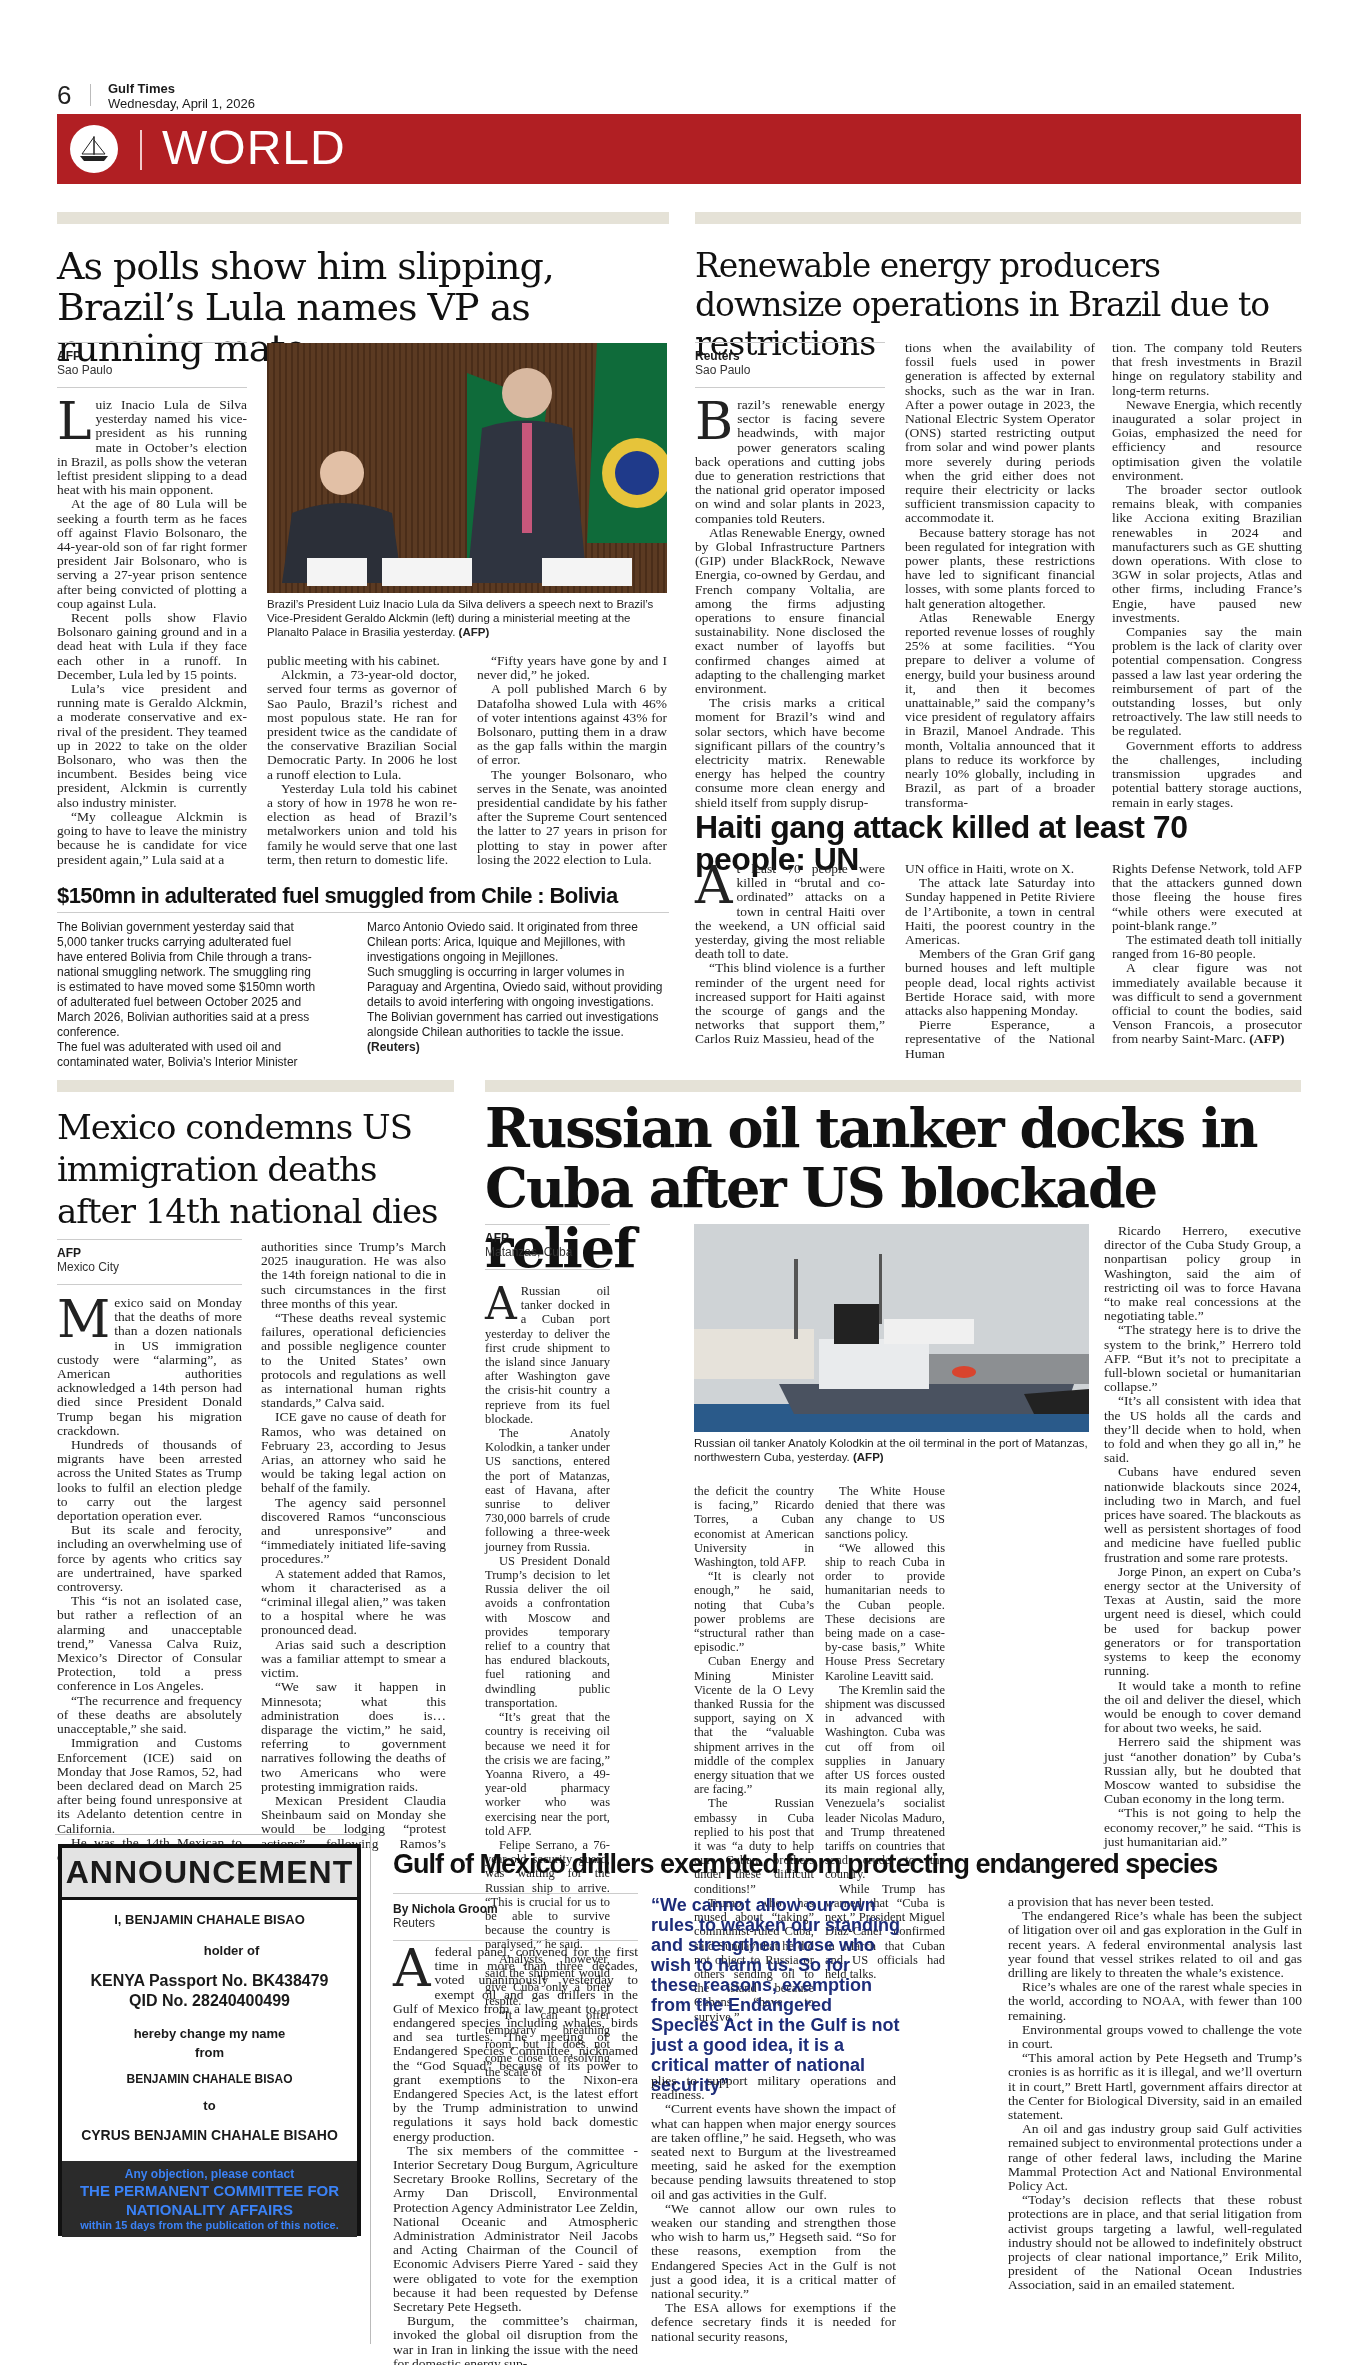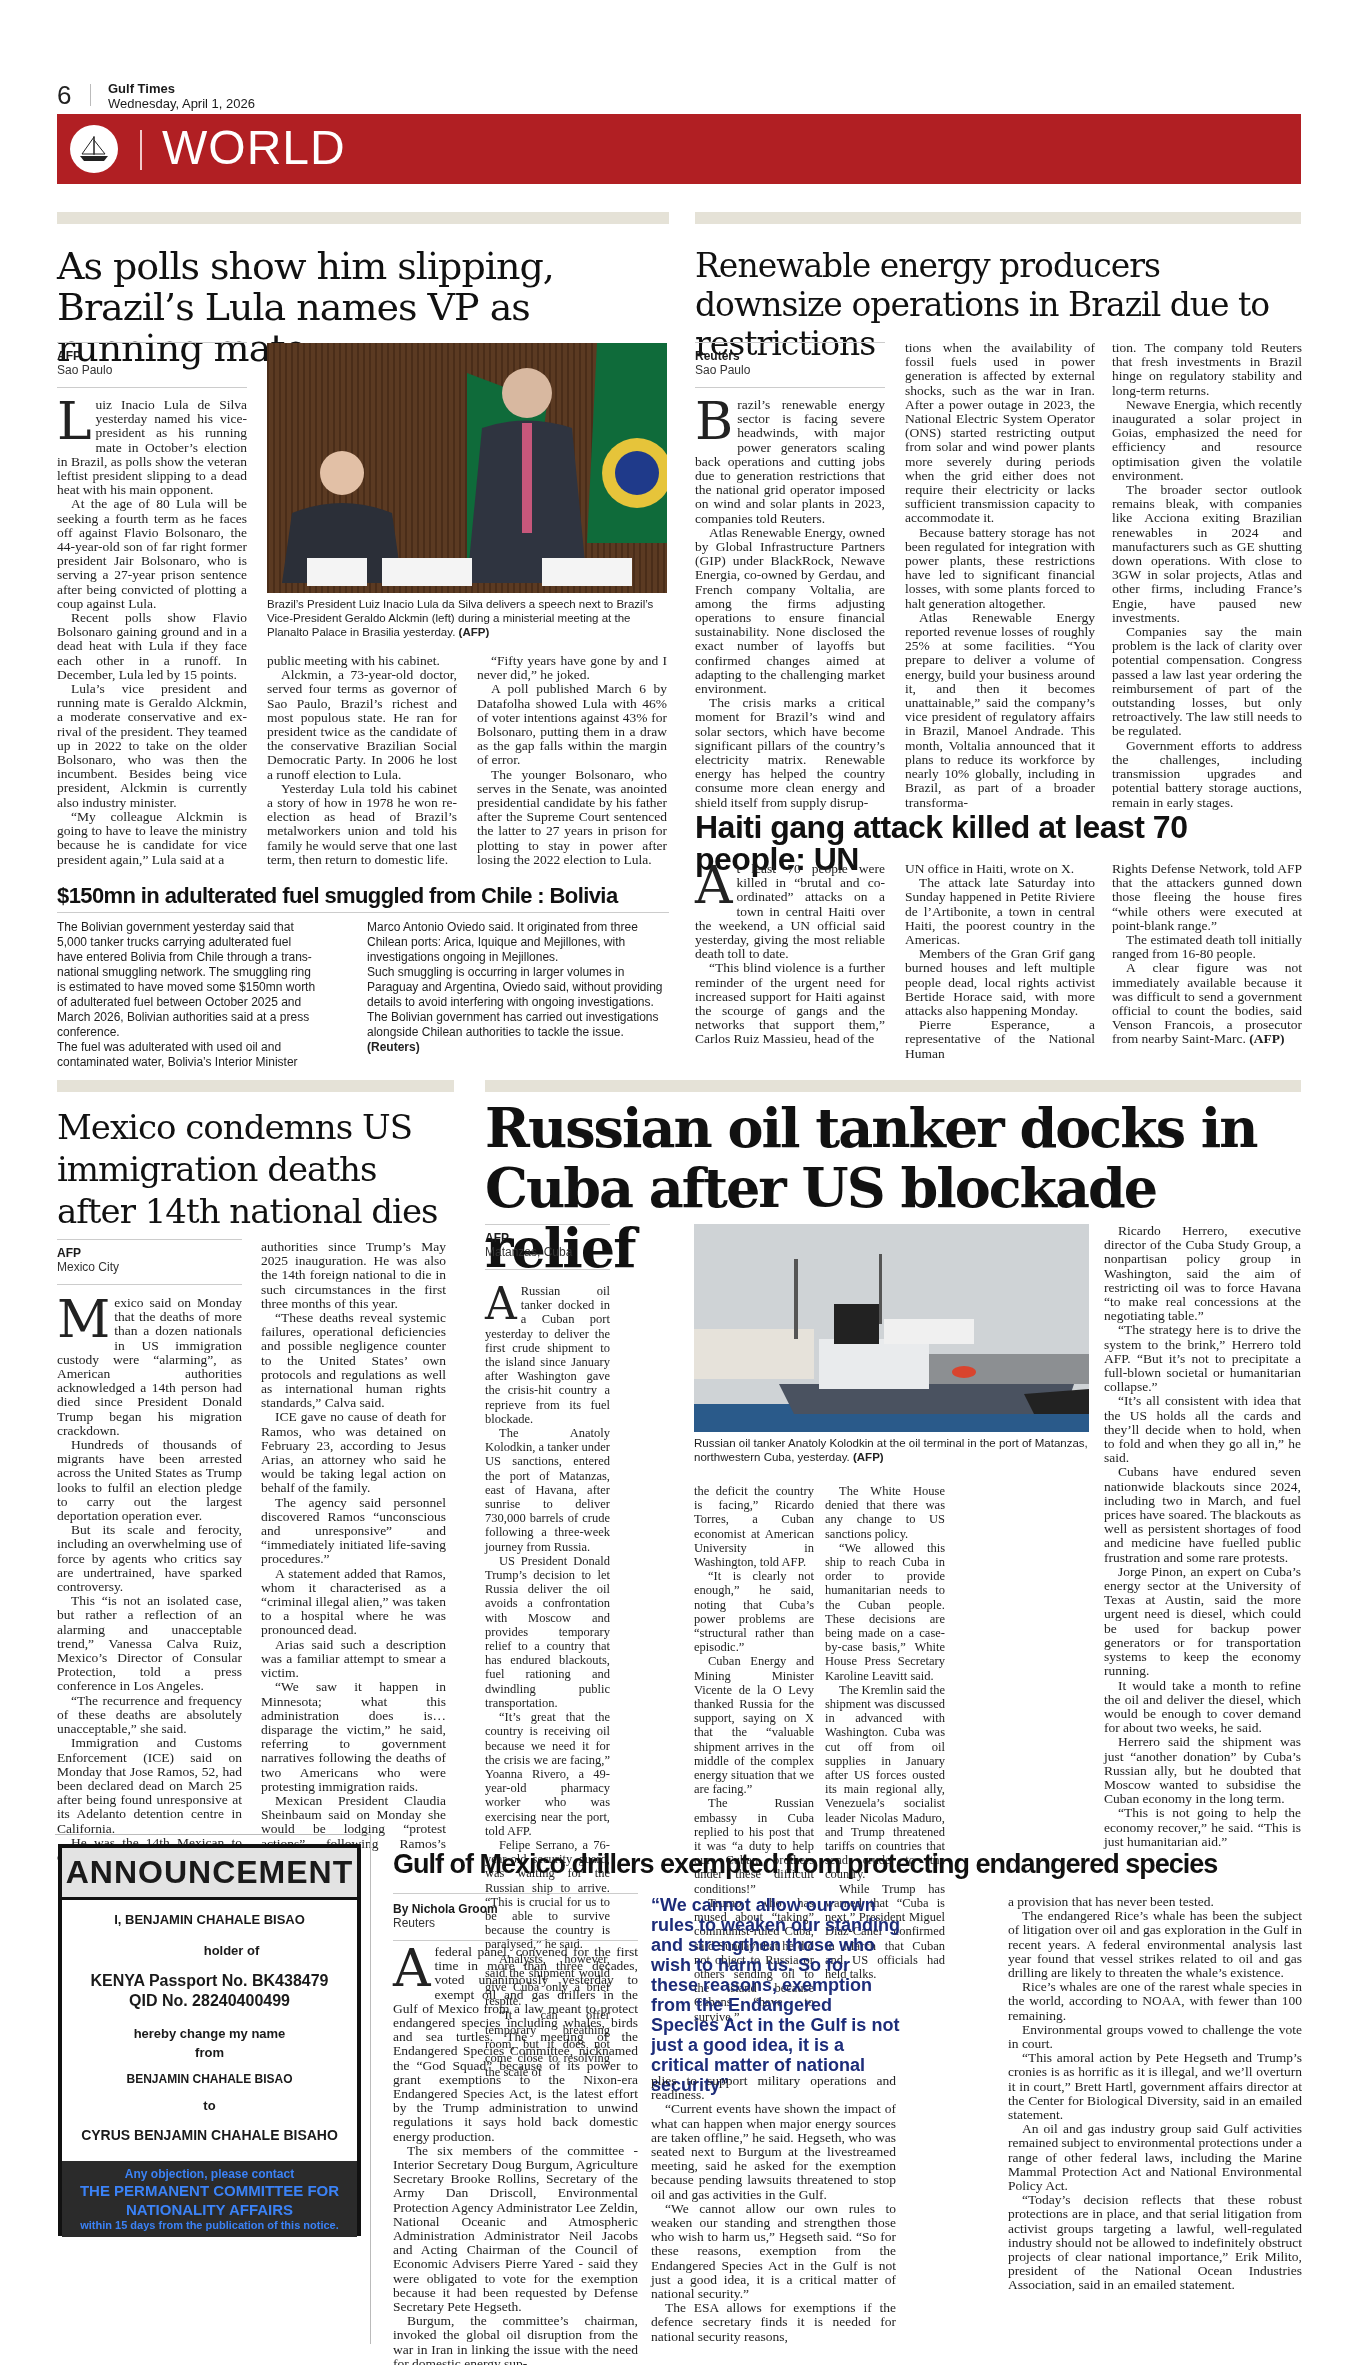--- a/index.html
+++ b/index.html
@@ -182,21 +182,21 @@
 <div class="abs body" style="left:57px;top:1296px;width:185px;">
   <p class="first"><span class="dropcap">M</span><span>exico said on Monday that the deaths of more than a dozen nationals in US immigration custody were “alarming”, as American authorities acknowledged a 14th person had died since President Donald Trump began his migration crackdown.</span></p>
   <p>Hundreds of thousands of migrants have been arrested across the United States as Trump looks to fulfil an election pledge to carry out the largest deportation operation ever.</p>
   <p>But its scale and ferocity, including an overwhelming use of force by agents who critics say are undertrained, have sparked controversy.</p>
   <p>This “is not an isolated case, but rather a reflection of an alarming and unacceptable trend,” Vanessa Calva Ruiz, Mexico’s Director of Consular Protection, told a press conference in Los Angeles.</p>
   <p>“The recurrence and frequency of these deaths are absolutely unacceptable,” she said.</p>
   <p>Immigration and Customs Enforcement (ICE) said on Monday that Jose Ramos, 52, had been declared dead on March 25 after being found unresponsive at its Adelanto detention centre in California.</p>
   <p>He was the 14th Mexican to die after contact with immigration</p>
 </div>
 <div class="abs body" style="left:261px;top:1240px;width:185px;">
-  <p class="first">authorities since Trump’s May 2025 inauguration. He was also the 14th foreign national to die in such circumstances in the first three months of this year.</p>
+  <p class="first">authorities since Trump’s March 2025 inauguration. He was also the 14th foreign national to die in such circumstances in the first three months of this year.</p>
   <p>“These deaths reveal systemic failures, operational deficiencies and possible negligence counter to the United States’ own protocols and regulations as well as international human rights standards,” Calva said.</p>
   <p>ICE gave no cause of death for Ramos, who was detained on February 23, according to Jesus Arias, an attorney who said he would be taking legal action on behalf of the family.</p>
   <p>The agency said personnel discovered Ramos “unconscious and unresponsive” and “immediately initiated life-saving procedures.”</p>
   <p>A statement added that Ramos, whom it characterised as a “criminal illegal alien,” was taken to a hospital where he was pronounced dead.</p>
   <p>Arias said such a description was a familiar attempt to smear a victim.</p>
   <p>“We saw it happen in Minnesota; what this administration does is… disparage the victim,” he said, referring to government narratives following the deaths of two Americans who were protesting immigration raids.</p>
   <p>Mexican President Claudia Sheinbaum said on Monday she would be lodging “protest actions” following Ramos’s death.</p>
 </div>
 
 <section class="abs" style="left:485px;top:1080px;width:816px;">

